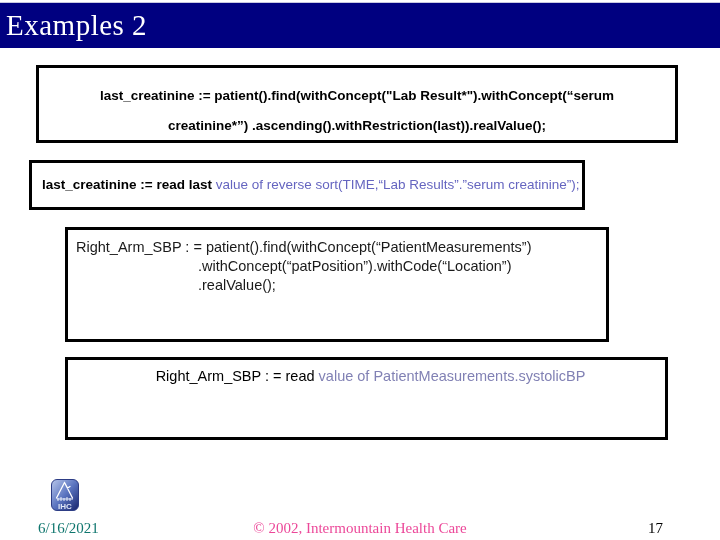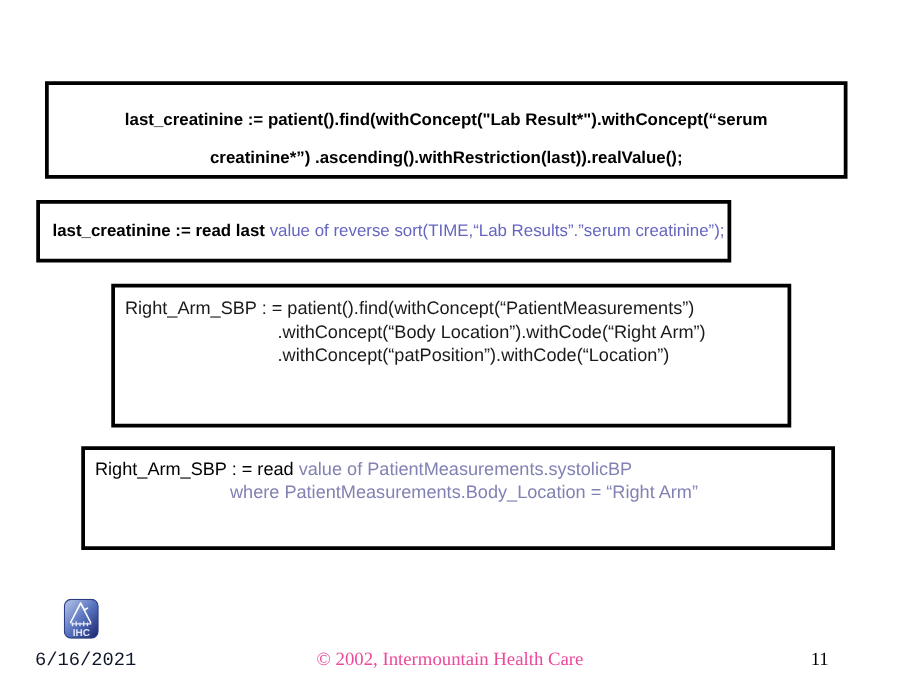--- a/index.html
+++ b/index.html
@@ -20,75 +20,77 @@
   .titlebar h1{font-family:"Liberation Serif",serif;font-weight:normal;color:var(--title-text);font-size:29px;line-height:44px;padding-left:6px;letter-spacing:0.5px;}
 
   .codebox{position:absolute;border:3px solid var(--box-border);background:#ffffff;color:var(--code-black);}
   .box1{left:36px;top:65px;width:642px;height:78px;font-size:13.5px;font-weight:bold;text-align:center;padding-top:13px;}
   .box1 .cline{line-height:30px;white-space:nowrap;}
 
   .box2{left:29px;top:160px;width:556px;height:50px;font-size:13.5px;padding:14px 0 0 10px;white-space:nowrap;}
   .box2 .blk{font-weight:bold;color:var(--code-black);}
   .box2 .vio{color:var(--code-violet);}
 
-  .box3{left:65px;top:227px;width:544px;height:115px;font-size:14.5px;padding:8px 0 0 8px;color:#1a1a1a;margin-left:24px;}
+  .box3{left:65px;top:227px;width:544px;height:115px;font-size:14.5px;padding:8px 0 0 8px;color:#1a1a1a;}
   .box3 .cline{line-height:19px;white-space:nowrap;}
   .box3 .ind{margin-left:122px;}
 
   .box4{left:65px;top:357px;width:603px;height:83px;font-size:14.5px;padding:7px 0 0 8px;}
-  .box4 .cline{line-height:18px;white-space:nowrap;}
+  .box4 .cline{line-height:18px;white-space:nowrap;text-align:center;}
   .box4 .ind{margin-left:108px;}
   .box4 .blk{color:var(--code-black);}
   .box4 .vio{color:var(--code-violet-soft);}
 
   .logo{position:absolute;left:51px;top:479px;width:28px;height:48px;}
 
-  .footer-date{position:absolute;left:28px;top:520px;font-family:Liberation Mono, monospace;font-size:15px;color:#0f172a;}
+  .footer-date{position:absolute;left:38px;top:520px;font-family:Liberation Serif, serif;font-size:15px;color:#0f766e;}
   .footer-copy{position:absolute;left:0;right:0;top:520px;text-align:center;font-family:"Liberation Serif",serif;font-size:15px;color:#ec4899;}
   .footer-page{position:absolute;right:57px;top:520px;font-family:"Liberation Serif",serif;font-size:15px;color:#000;}
 </style>
 </head>
 <body>
 
 <div class="slide">
 
+  <header class="titlebar">
+    <h1>Examples 2</h1>
+  </header>
 
   <section class="codebox box1">
     <div class="cline">last_creatinine := patient().find(withConcept("Lab Result*").withConcept(“serum</div>
     <div class="cline">creatinine*”) .ascending().withRestriction(last)).realValue();</div>
   </section>
 
   <section class="codebox box2">
     <span class="blk">last_creatinine := read last </span><span class="vio">value of reverse sort(TIME,“Lab Results”.”serum creatinine”);</span>
   </section>
 
   <section class="codebox box3">
     <div class="cline">Right_Arm_SBP : = patient().find(withConcept(“PatientMeasurements”)</div>
-    <div class="cline ind">.withConcept(“Body Location”).withCode(“Right Arm”)</div>
     <div class="cline ind">.withConcept(“patPosition”).withCode(“Location”)</div>
+    <div class="cline ind">.realValue();</div>
   </section>
 
   <section class="codebox box4">
     <div class="cline"><span class="blk">Right_Arm_SBP : = read </span><span class="vio">value of PatientMeasurements.systolicBP</span></div>
-    <div class="cline ind vio">where PatientMeasurements.Body_Location = “Right Arm”</div>
   </section>
 
   <div class="logo">
     <svg width="28" height="32" viewBox="0 0 28 32">
       <defs>
         <linearGradient id="lg" x1="0" y1="0" x2="1" y2="1">
           <stop offset="0" stop-color="#b9c7ea"></stop>
           <stop offset="0.5" stop-color="#5a74c0"></stop>
           <stop offset="1" stop-color="#17246b"></stop>
         </linearGradient>
       </defs>
       <rect x="0.5" y="0.5" width="27" height="31" rx="5.5" fill="url(#lg)" stroke="#2d3d85" stroke-width="1"></rect>
       <path d="M13.5 3.5 L21.5 19 M13.5 3.5 L5.5 19 M13.5 3.5 L16.5 9 L19 7.5" stroke="#ffffff" stroke-width="1.3" fill="none" stroke-linecap="round"></path>
       <path d="M6 20 h16 M7 22 v-3 M10 22 v-4 M13 22 v-3 M16 22 v-4 M19 22 v-3" stroke="#e8edf8" stroke-width="1" fill="none"></path>
       <text x="14" y="29.5" font-family="Liberation Sans, sans-serif" font-size="8" font-weight="bold" fill="#dfe6f6" text-anchor="middle">IHC</text>
     </svg>
   </div>
 
   <div class="footer-date">6/16/2021</div>
   <div class="footer-copy">© 2002, Intermountain Health Care</div>
-  <div class="footer-page">11</div>
+  <div class="footer-page">17</div>
 
 </div>
 
 </body></html>

